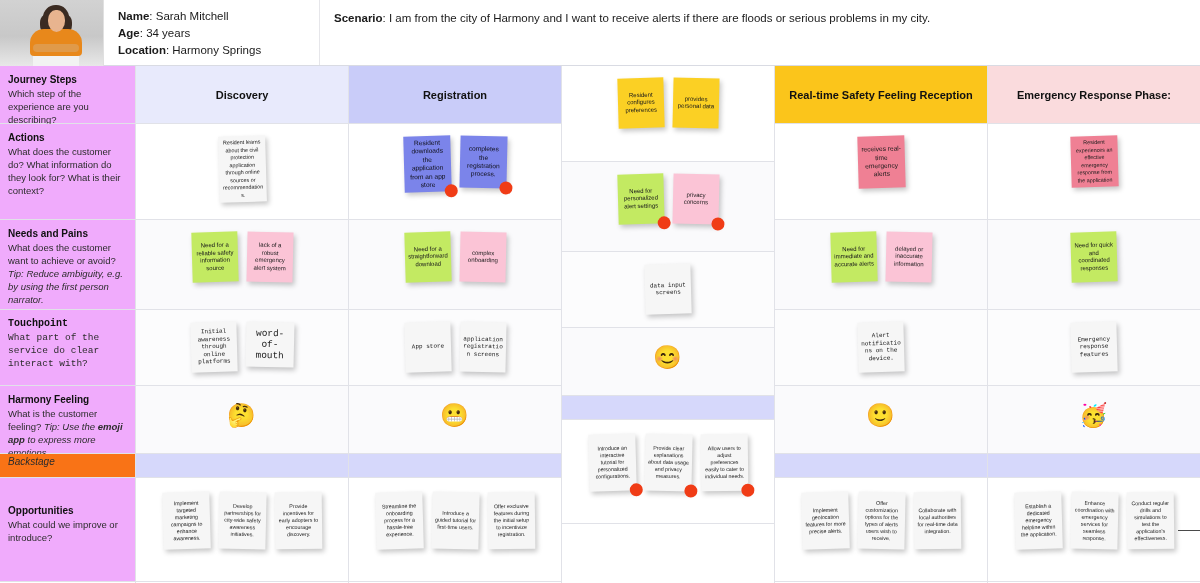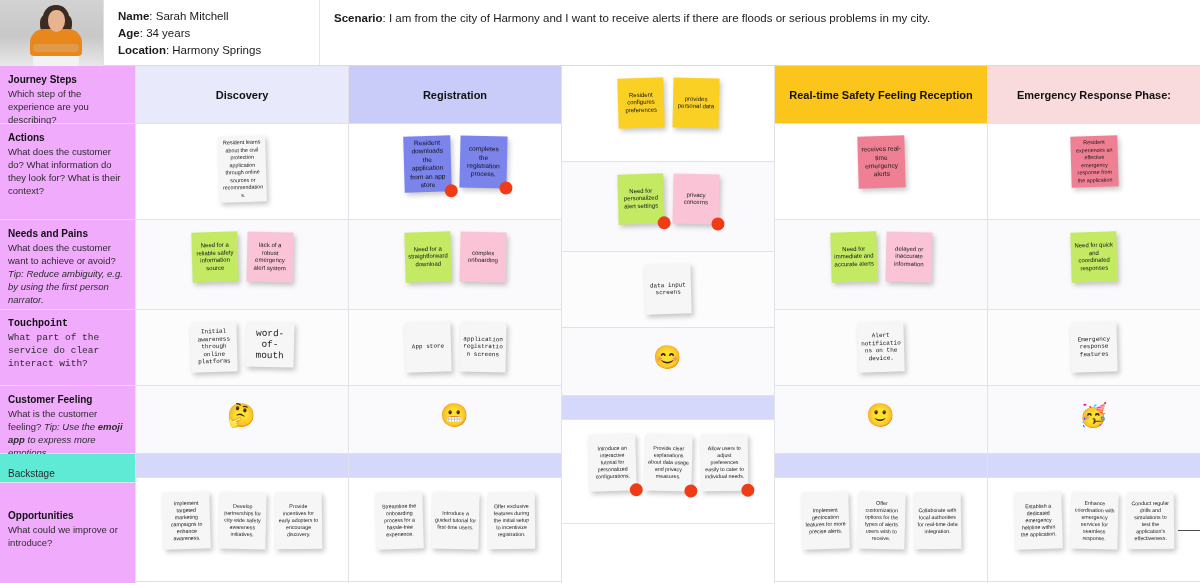--- a/index.html
+++ b/index.html
@@ -76,22 +76,22 @@
   .r-opp    { height: 104px; }
 
   
   .lab {
     padding: 7px 8px 4px 8px; background: #f0abfc;
     font-size: 9.5px; color: #2c2c2c; line-height: 13px;
   }
   .lab .t { font-weight: bold; font-size: 10px; color: #111; display: block; margin-bottom: 1px; }
   .lab .i { font-style: italic; }
   .lab .i b { font-weight: bold; font-style: italic; }
-  .lab-back { background: #5eead4; font-size: 10px;
-              color: #2c2c2c; padding: 14px 8px; }
+  .lab-back { background: #f97316; font-style: italic; font-size: 10px;
+              color: #2c2c2c; padding: 2px 8px; }
 
   
   .hd {
     display: flex; align-items: center; justify-content: center;
     text-align: center; font-weight: bold; font-size: 11px; color: #111;
     padding: 4px 8px; line-height: 14px;
   }
 
   
   .tint-needs { background: #fafafc; }
@@ -194,21 +194,21 @@
       <div class="cell r-needs lab">
         <span class="t">Needs and Pains</span>
         <span>What does the customer want to achieve or avoid?</span>
         <span class="i">Tip: Reduce ambiguity, e.g. by using the first person narrator.</span>
       </div>
       <div class="cell r-touch lab">
         <span class="t">Touchpoint</span>
         <span>What part of the service do clear interact with?</span>
       </div>
       <div class="cell r-feel lab">
-        <span class="t">Customer Feeling</span>
+        <span class="t">Harmony Feeling</span>
         <span>What is the customer feeling?</span>
         <span class="i"><span>Tip: Use the </span><b>emoji app</b><span> to express more emotions</span></span>
       </div>
       <div class="cell r-back lab-back">
         <span>Backstage</span>
       </div>
       <div class="cell r-opp lab" style="padding-top:26px;">
         <span class="t">Opportunities</span>
         <span>What could we improve or introduce?</span>
       </div>

